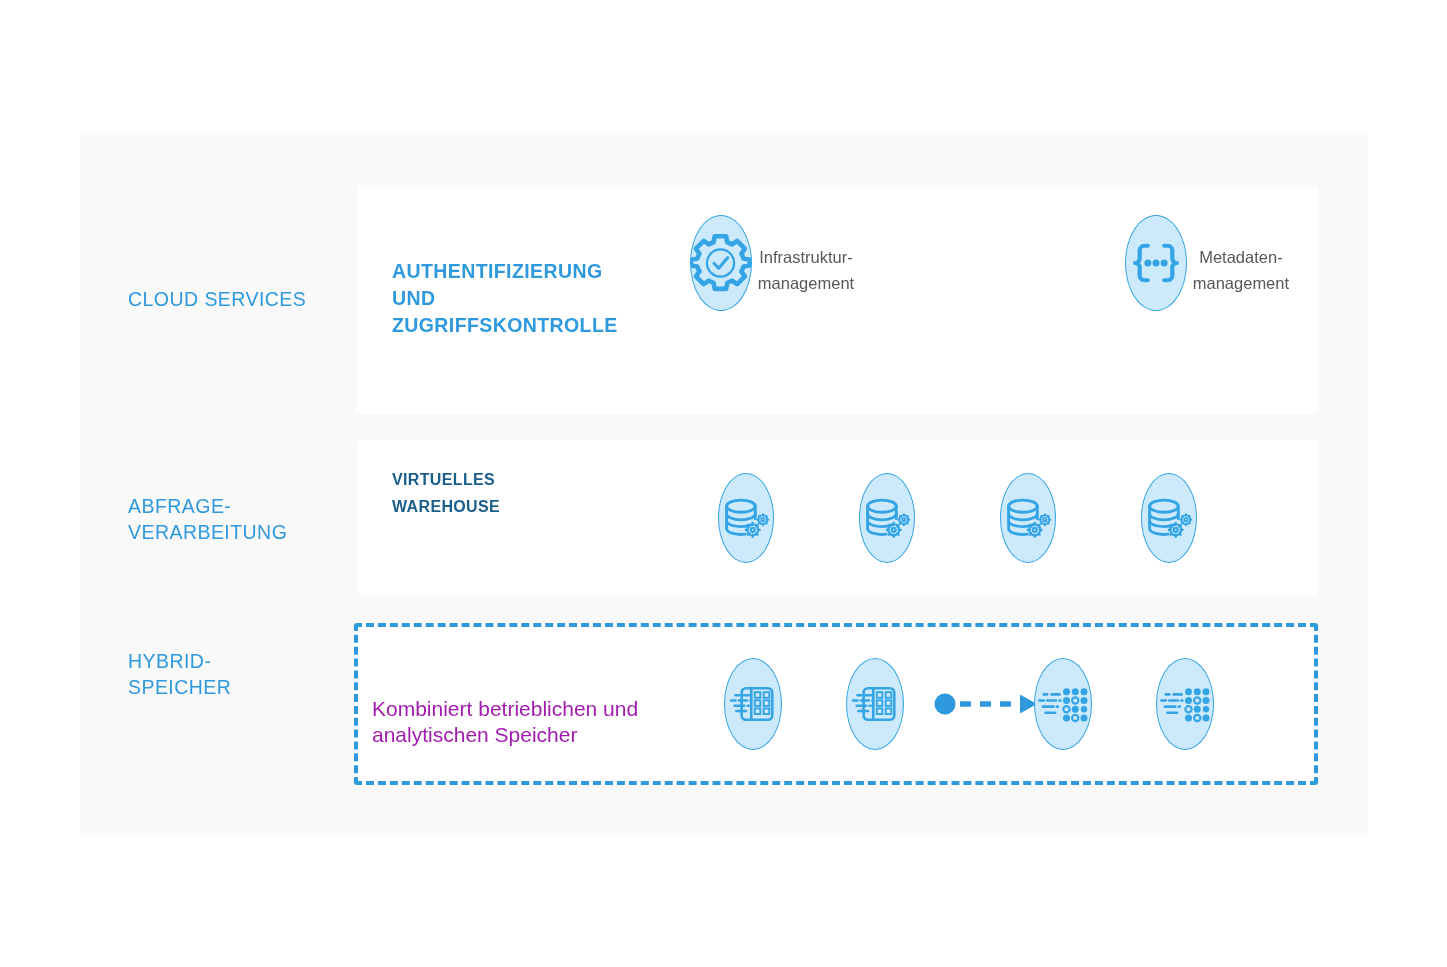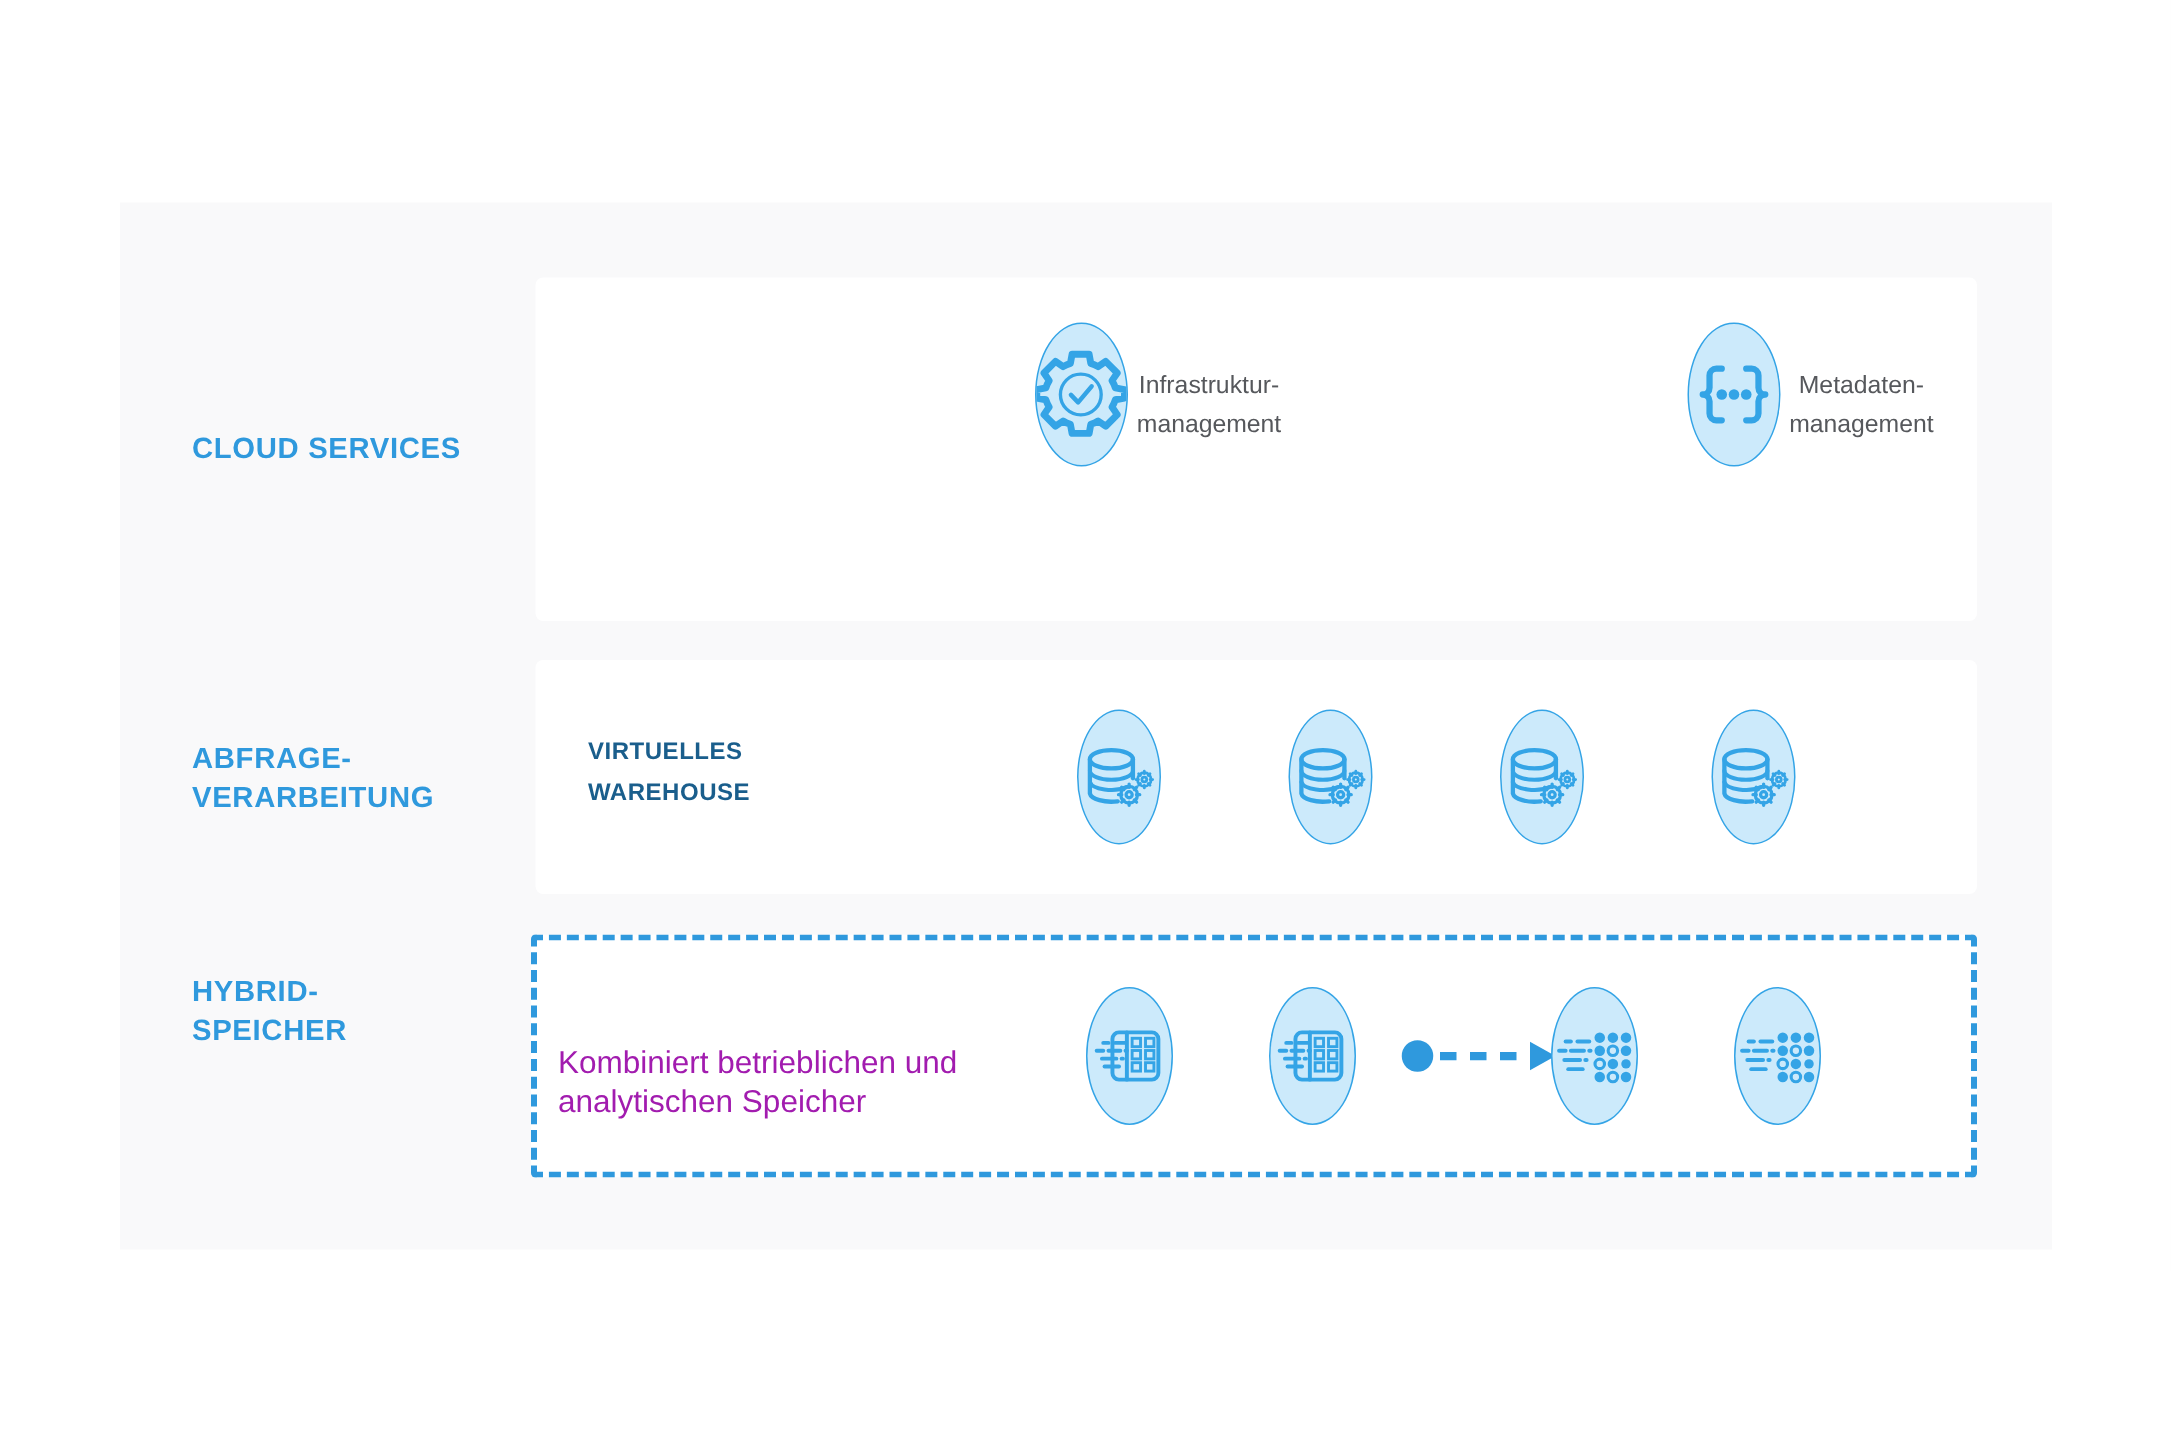--- a/index.html
+++ b/index.html
@@ -30,21 +30,21 @@
     top: 135px;
     width: 1288px;
     height: 698px;
     background: #f9f9fa;
   }
 
   
   .row-label {
     position: absolute;
     left: 128px;
-    font-weight: bold;
+    font-weight: normal;
     font-size: 19.5px;
     letter-spacing: 0.45px;
     line-height: 26px;
     color: #2f99dd;
     text-transform: uppercase;
     white-space: pre-line;
   }
   .row-label.r1 { top: 286px; }
   .row-label.r2 { top: 493px; }
   .row-label.r3 { top: 648px; }
@@ -76,21 +76,21 @@
     left: 392px;
     top: 258px;
     font-size: 19.5px;
     letter-spacing: 0.4px;
     line-height: 27px;
     color: #2f99dd;
     width: 300px;
   }
   .heading-vwh {
     left: 392px;
-    top: 488px;
+    top: 466px;
     font-size: 16px;
     letter-spacing: 0.35px;
     line-height: 27px;
     color: #1a5e8c;
     width: 300px;
   }
   .heading-hybrid {
     left: 392px;
     top: 669px;
     font-size: 16px;
@@ -158,20 +158,23 @@
 <body>
 
 <div id="diagram-root">
 
   <div class="outer-panel"></div>
 
   <div class="row-label r1">CLOUD SERVICES</div>
 
   <div class="row-card card1"></div>
 
+  <div class="card-heading heading-auth">AUTHENTIFIZIERUNG
+UND
+ZUGRIFFSKONTROLLE</div>
 
   <div class="icon-tile r1-tile" style="left:690px; top:215px; width:170px;">
     <div class="icon-circle ring">
       <svg width="60" height="60" viewBox="0 0 64 64">
         <path d="M32 5.5 L38.2 5.5 L39.4 12.1 C41.3 12.7 43.1 13.5 44.7 14.5 L50.2 10.7 L58.6 19.1 L54.8 24.6 C55.8 26.2 56.6 28 57.2 29.9 L63.8 31.1 L63.8 37.3 L57.2 38.5 C56.6 40.4 55.8 42.2 54.8 43.8 L58.6 49.3 L50.2 57.7 L44.7 53.9 C43.1 54.9 41.3 55.7 39.4 56.3 L38.2 62.9 L32 62.9 L25.8 62.9 L24.6 56.3 C22.7 55.7 20.9 54.9 19.3 53.9 L13.8 57.7 L5.4 49.3 L9.2 43.8 C8.2 42.2 7.4 40.4 6.8 38.5 L0.2 37.3 L0.2 31.1 L6.8 29.9 C7.4 28 8.2 26.2 9.2 24.6 L5.4 19.1 L13.8 10.7 L19.3 14.5 C20.9 13.5 22.7 12.7 24.6 12.1 L25.8 5.5 Z" fill="none" stroke="#34a4e6" stroke-width="5" stroke-linejoin="round" transform="translate(0,-2) scale(0.98)"></path>
         <circle cx="31.5" cy="32" r="14.5" fill="none" stroke="#34a4e6" stroke-width="2.4"></circle>
         <path d="M24.5 32.3 L29.6 37.6 L39.2 26.2" fill="none" stroke="#34a4e6" stroke-width="3.2" stroke-linecap="round" stroke-linejoin="round"></path>
       </svg>
     </div>
     <div class="icon-caption">Infrastruktur-

